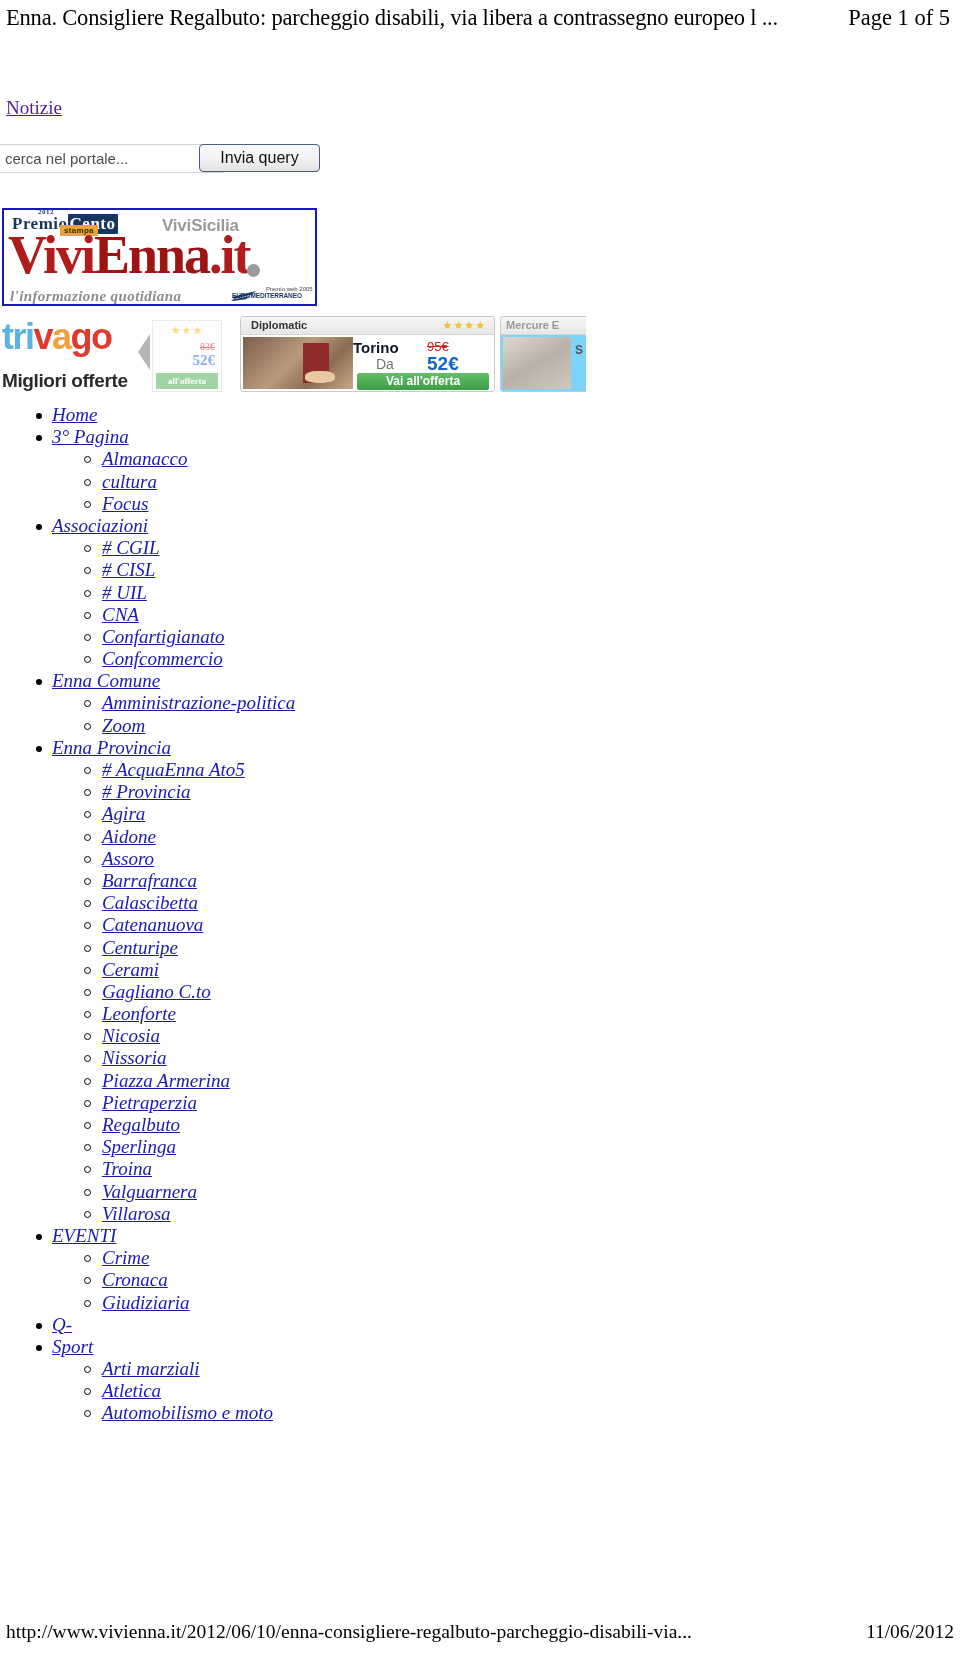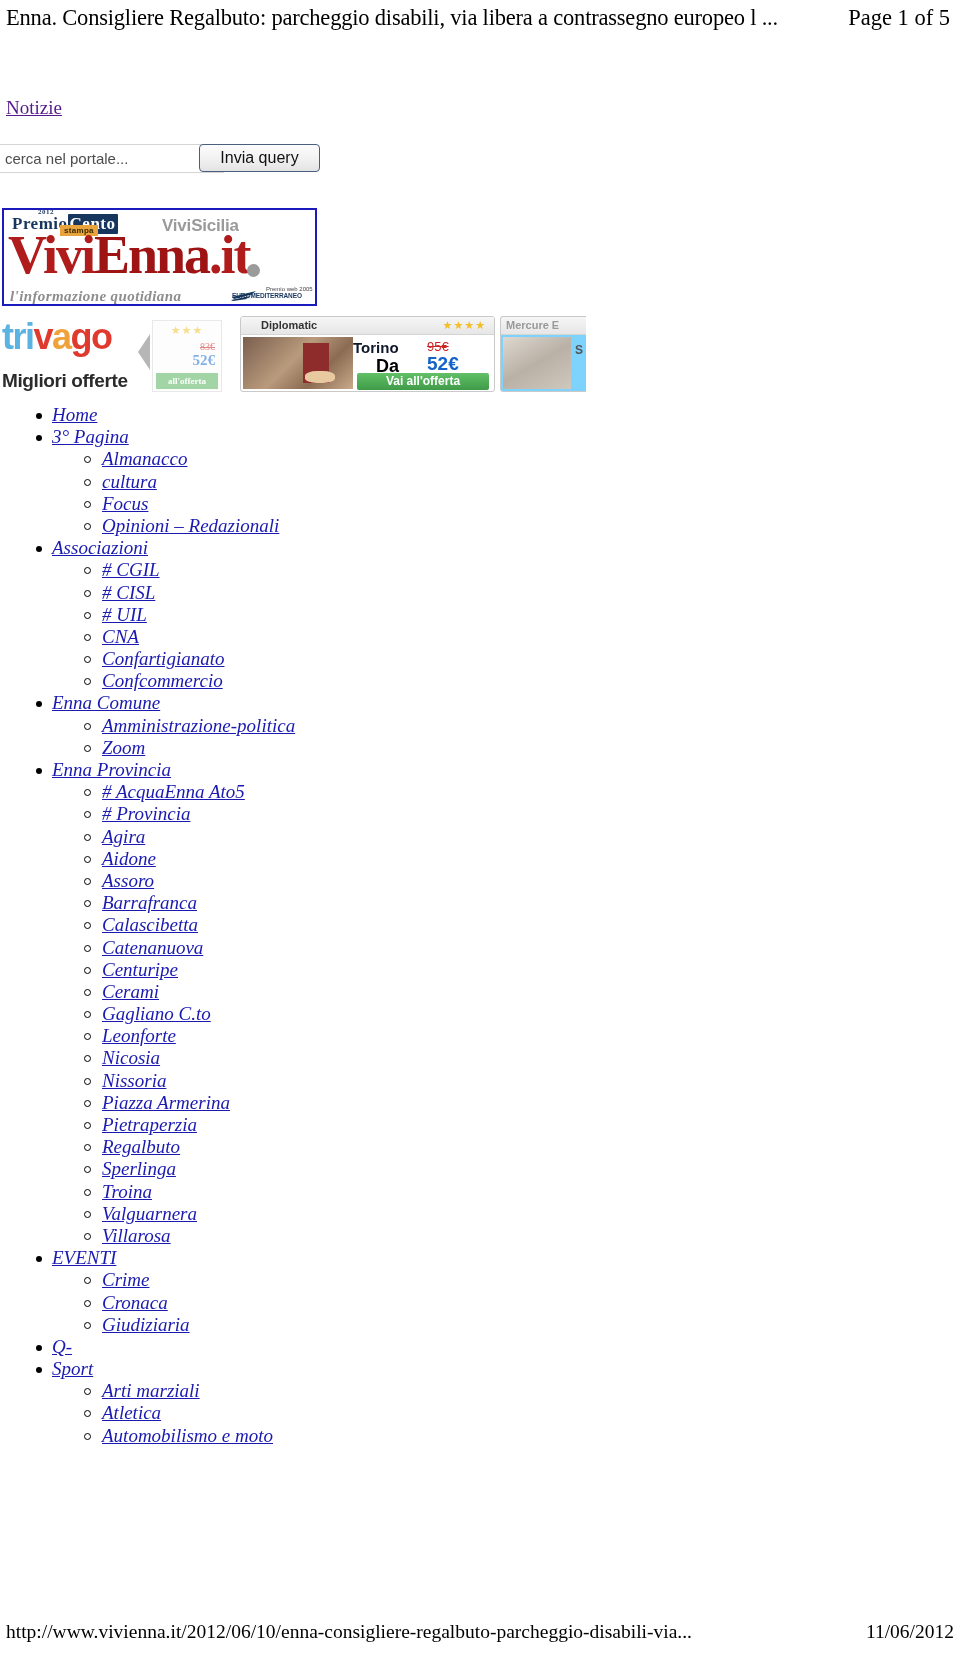--- a/index.html
+++ b/index.html
@@ -298,21 +298,21 @@
     overflow: hidden;
   }
   .acm-head {
     height: 17px;
     background: linear-gradient(to bottom, #f6f6f6, #e6e6e6);
     border-bottom: 1px solid #d5d5d5;
     position: relative;
   }
   .acm-head .name {
     position: absolute;
-    left: 20px; top: 2px;
+    left: 10px; top: 2px;
     font-family: "Liberation Sans", sans-serif;
     font-weight: bold;
     font-size: 11px;
     color: #333333;
   }
   .acm-head .stars {
     position: absolute;
     right: 8px; top: 2px;
     color: #f2bf2a;
     font-size: 11px;
@@ -350,23 +350,22 @@
     left: 186px; top: 22px;
     font-family: "Liberation Sans", sans-serif;
     font-size: 13px;
     color: #cc2222;
     text-decoration: line-through;
   }
   .acm-da {
     position: absolute;
     left: 135px; top: 39px;
     font-family: "Liberation Sans", sans-serif;
-    font-size: 18px;
-    color: #000000;
-    font-weight: bold;
+    font-size: 14px;
+    color: #737373;
   }
   .acm-price {
     position: absolute;
     left: 186px; top: 36px;
     font-family: "Liberation Sans", sans-serif;
     font-weight: bold;
     font-size: 19px;
     color: #1463c8;
   }
   .acm-cta {
@@ -558,21 +557,20 @@
   </div>
 </div>
 
 <div class="nav-list">
   <ul id="nav-root">
       <li class="nav-item level1"><a class="nav-link">Home</a></li>
       <li class="nav-item level1"><a class="nav-link">3° Pagina</a></li>
       <li class="nav-item level2"><a class="nav-link">Almanacco</a></li>
       <li class="nav-item level2"><a class="nav-link">cultura</a></li>
       <li class="nav-item level2"><a class="nav-link">Focus</a></li>
-      <li class="nav-item level2"><a class="nav-link">Opinioni – Redazionali</a></li>
       <li class="nav-item level1"><a class="nav-link">Associazioni</a></li>
       <li class="nav-item level2"><a class="nav-link"># CGIL</a></li>
       <li class="nav-item level2"><a class="nav-link"># CISL</a></li>
       <li class="nav-item level2"><a class="nav-link"># UIL</a></li>
       <li class="nav-item level2"><a class="nav-link">CNA</a></li>
       <li class="nav-item level2"><a class="nav-link">Confartigianato</a></li>
       <li class="nav-item level2"><a class="nav-link">Confcommercio</a></li>
       <li class="nav-item level1"><a class="nav-link">Enna Comune</a></li>
       <li class="nav-item level2"><a class="nav-link">Amministrazione-politica</a></li>
       <li class="nav-item level2"><a class="nav-link">Zoom</a></li>

